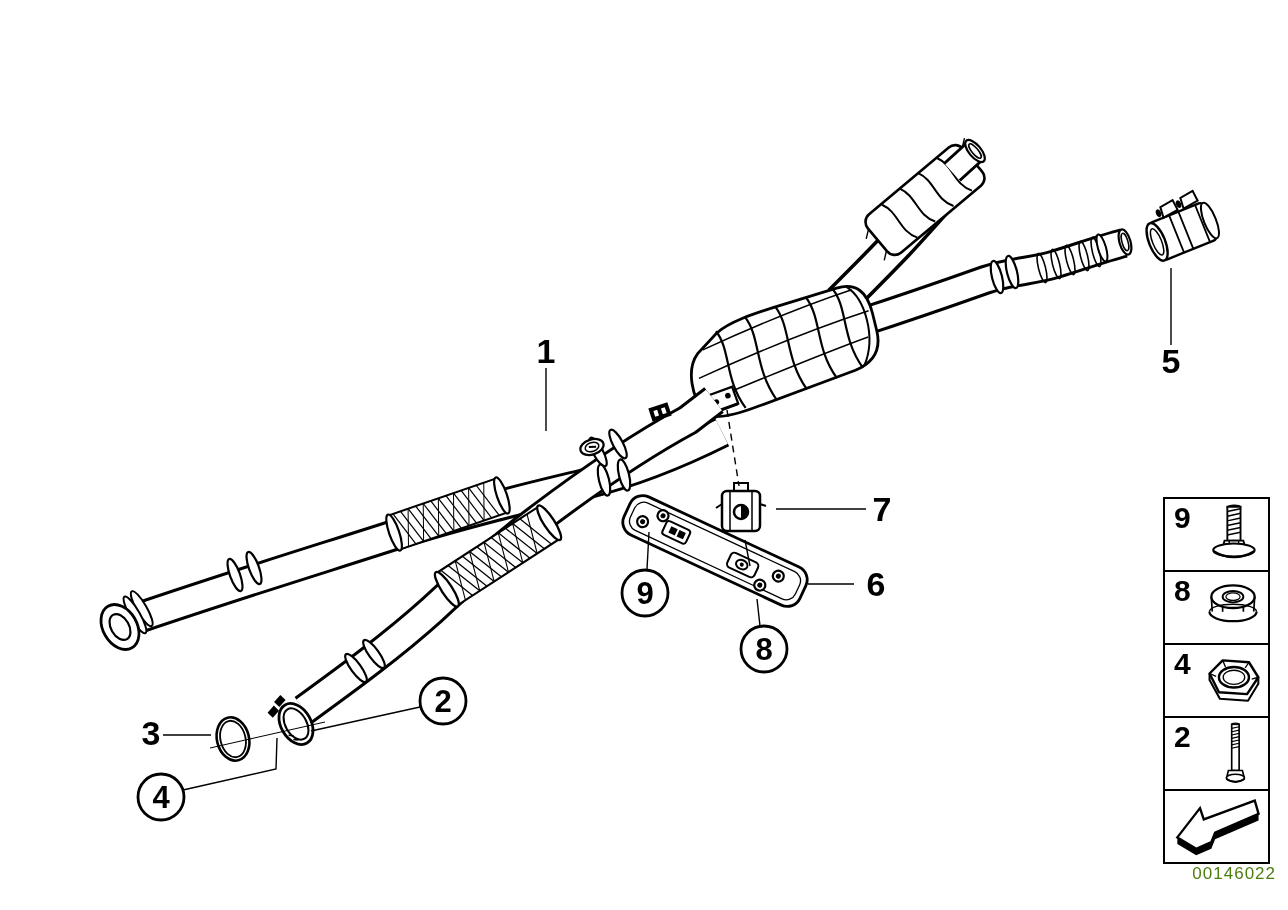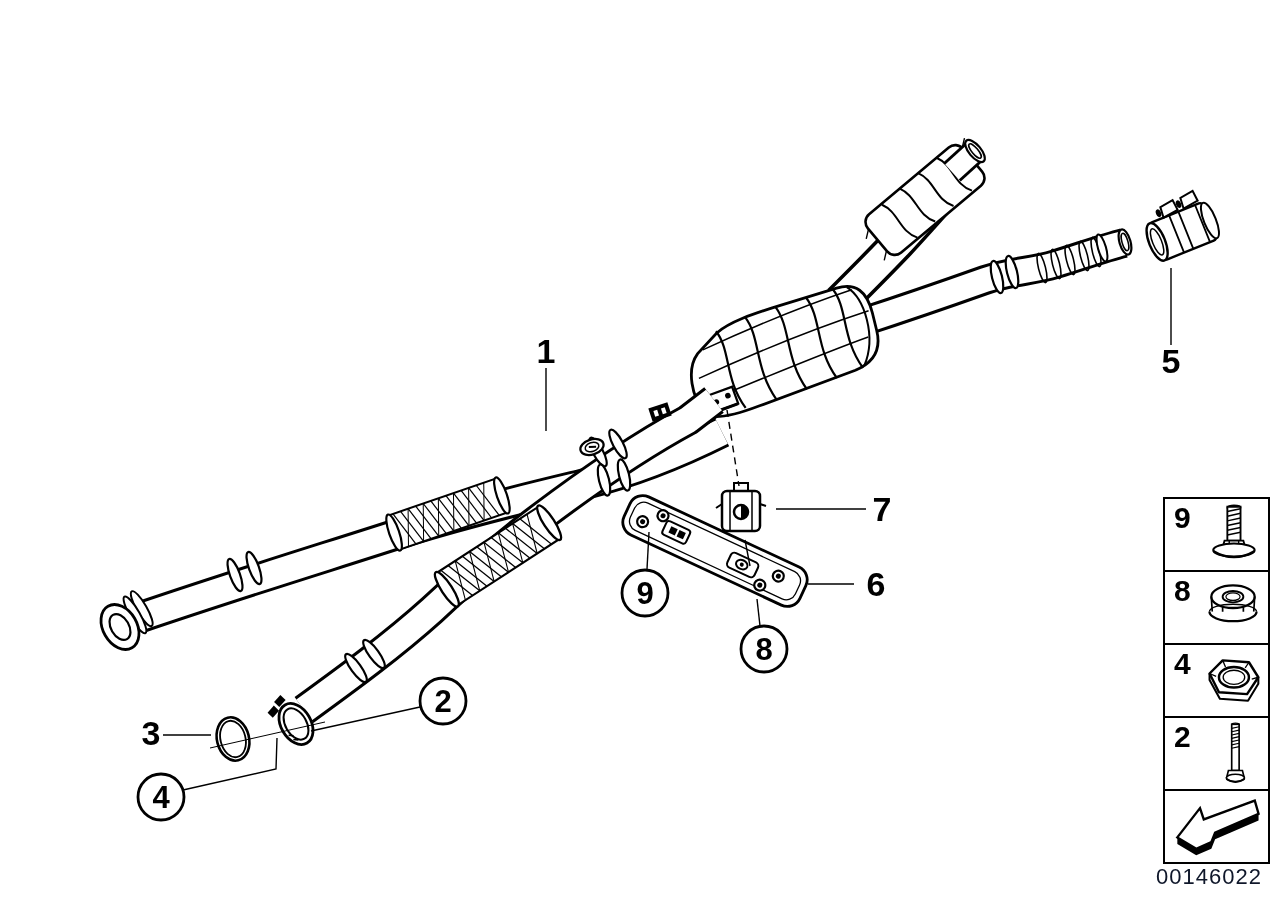--- a/index.html
+++ b/index.html
@@ -15,22 +15,22 @@
   .callout-circle{fill:#fff;stroke:#000;stroke-width:2.8;}
   .callout-text{font-family:"Liberation Sans",sans-serif;font-weight:bold;font-size:31px;text-anchor:middle;fill:#000;}
   .plain-text{font-family:"Liberation Sans",sans-serif;font-weight:bold;font-size:34px;text-anchor:middle;fill:#000;}
   
   .legend{position:absolute;left:1163px;top:497px;width:103px;border:2px solid #000;background:#fff;}
   .cell{position:relative;height:71px;border-top:2px solid #000;background:#fff;}
   .cell:first-child{border-top:none;}
   .cell .num{position:absolute;left:9px;top:2px;font-weight:bold;font-size:30px;color:#000;line-height:1.1;}
   .cell svg{position:absolute;right:2px;top:50%;transform:translateY(-50%);}
   .cell.arrow svg{left:50%;right:auto;transform:translate(-50%,-50%);}
-  .imgnum{position:absolute;left:1156px;top:864px;width:120px;text-align:left;
-          font-size:22px;letter-spacing:1px;color:#0f172a;}
+  .imgnum{position:absolute;left:1156px;top:864px;width:120px;text-align:right;
+          font-size:17px;letter-spacing:1px;color:#4d7c0f;}
 </style>
 </head>
 <body>
 
 <div class="canvas">
 
 <svg class="diagram" width="1288" height="910" viewBox="0 0 1288 910">
   <defs>
     <g id="braid">
       <rect x="-57" y="-18" width="114" height="36" fill="#fff" stroke="#000" stroke-width="2"></rect>

